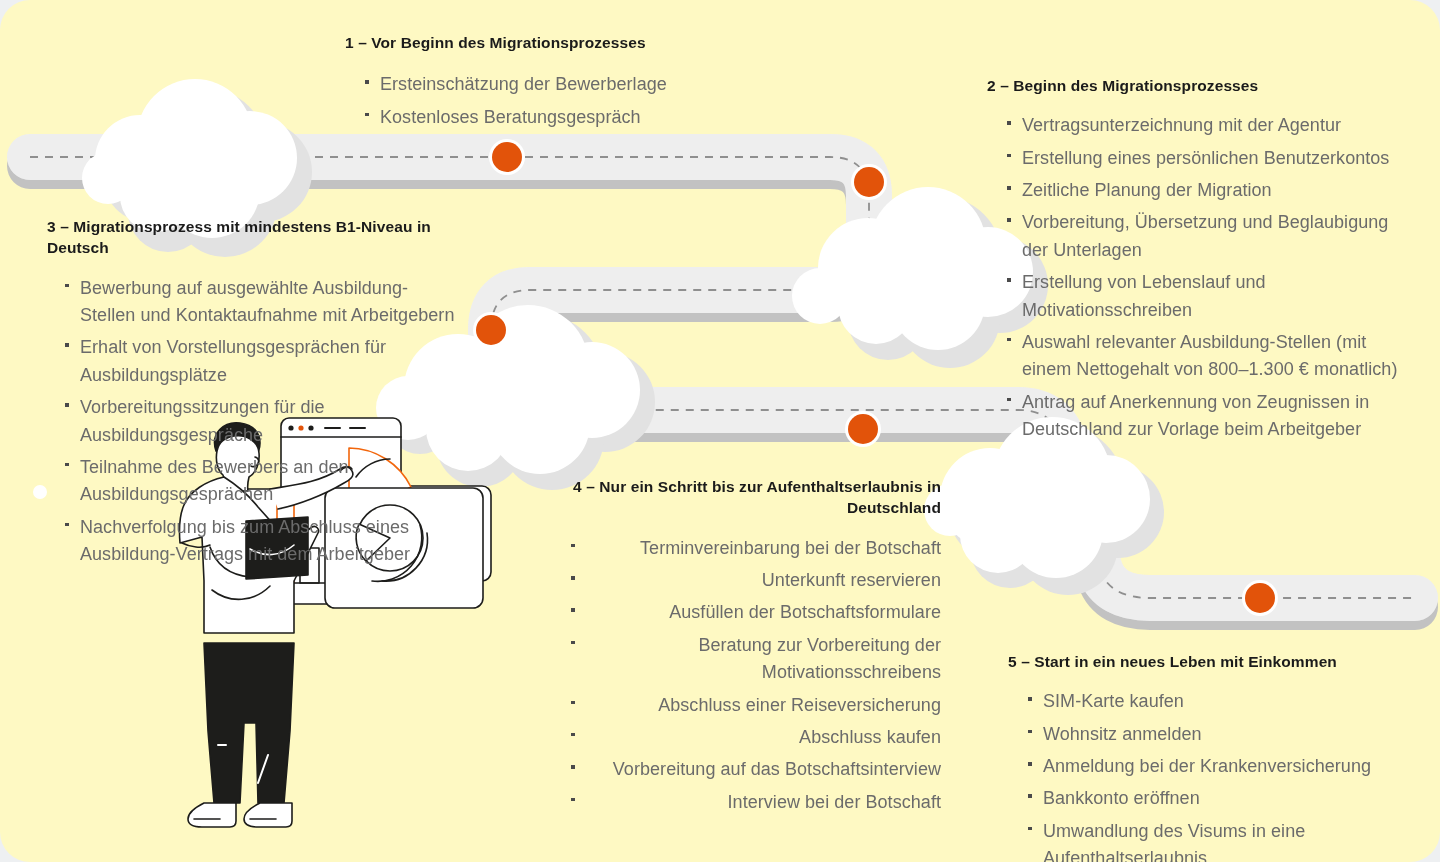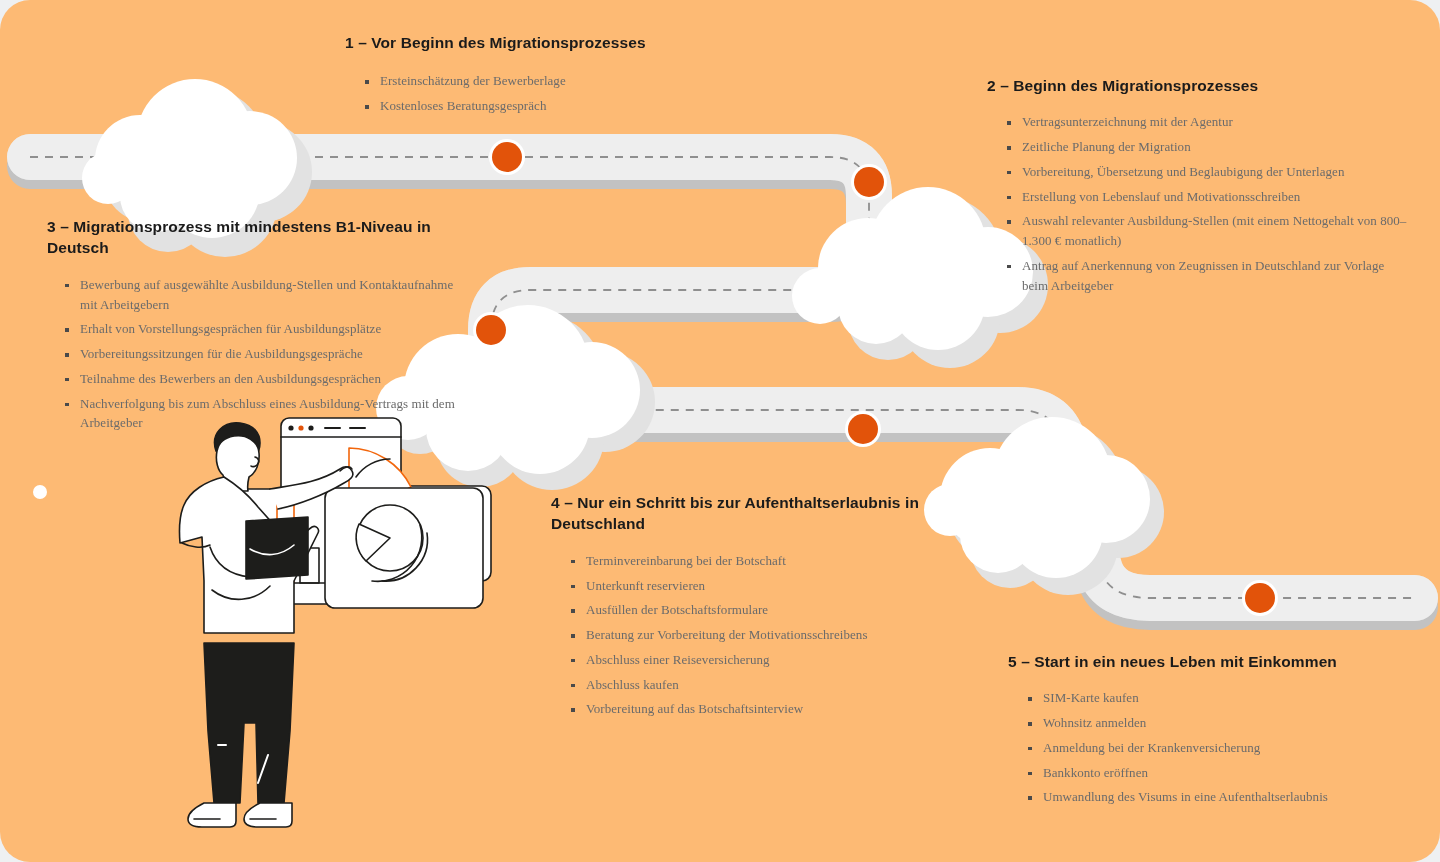--- a/index.html
+++ b/index.html
@@ -8,21 +8,21 @@
     width: 1440px;
     height: 862px;
     background: #eef0f2;
     font-family: "Liberation Sans", sans-serif;
   }
 
   #canvas {
     position: relative;
     width: 1440px;
     height: 862px;
-    background: #fdba74;
+    background: #fef9c3;
     border-radius: 30px;
     overflow: hidden;
   }
 
   
   #scenery {
     position: absolute;
     inset: 0;
     width: 1440px;
     height: 862px;
@@ -37,47 +37,46 @@
     color: #1b1b1b;
     line-height: 1.38;
     letter-spacing: 0.1px;
     margin-bottom: 16px;
   }
 
   .block ul { list-style: none; }
 
   .block li {
     position: relative;
-    font-size: 13px;
+    font-size: 18px;
     color: #6b6b6b;
     line-height: 1.52;
     padding-left: 17px;
     margin-bottom: 5px;
     letter-spacing: 0.05px;
-    font-family: Liberation Serif, serif;
   }
 
   .block li::before {
     content: "";
     position: absolute;
     left: 2px;
     top: 9px;
     width: 3.5px;
     height: 3.5px;
     background: #4a4a4a;
   }
 
   
   #block-1 { left: 345px; top: 32px;  width: 330px; }
   #block-1 ul { margin-left: 18px; }
   #block-2 { left: 987px; top: 75px;  width: 420px; }
   #block-2 ul { margin-left: 18px; }
   #block-3 { left: 47px;  top: 216px; width: 415px; }
   #block-3 ul { margin-left: 16px; }
-  #block-4 { left: 551px; top: 492px; width: 390px; }
+  #block-4 { left: 551px; top: 476px; width: 390px; text-align: right; }
   #block-4 ul { margin-left: 18px; }
   #block-5 { left: 1008px;top: 651px; width: 400px; }
   #block-5 ul { margin-left: 18px; }
 
   #block-1 h2 { margin-bottom: 18px; }
   #block-2 h2 { margin-bottom: 16px; }
   #block-5 h2 { }
 
   
   #illustration {
@@ -302,20 +301,21 @@
     <ul>
       <li>Ersteinschätzung der Bewerberlage</li>
       <li>Kostenloses Beratungsgespräch</li>
     </ul>
   </div>
 
   <div class="block" id="block-2">
     <h2>2 – Beginn des Migrationsprozesses</h2>
     <ul>
       <li>Vertragsunterzeichnung mit der Agentur</li>
+      <li>Erstellung eines persönlichen Benutzerkontos</li>
       <li>Zeitliche Planung der Migration</li>
       <li>Vorbereitung, Übersetzung und Beglaubigung der Unterlagen</li>
       <li>Erstellung von Lebenslauf und Motivationsschreiben</li>
       <li>Auswahl relevanter Ausbildung-Stellen (mit einem Nettogehalt von 800–1.300 € monatlich)</li>
       <li>Antrag auf Anerkennung von Zeugnissen in Deutschland zur Vorlage beim Arbeitgeber</li>
     </ul>
   </div>
 
   <div class="block" id="block-3">
     <h2>3 – Migrationsprozess mit mindestens B1-Niveau in Deutsch</h2>
@@ -331,20 +331,21 @@
   <div class="block" id="block-4">
     <h2>4 – Nur ein Schritt bis zur Aufenthaltserlaubnis in Deutschland</h2>
     <ul>
       <li>Terminvereinbarung bei der Botschaft</li>
       <li>Unterkunft reservieren</li>
       <li>Ausfüllen der Botschaftsformulare</li>
       <li>Beratung zur Vorbereitung der Motivationsschreibens</li>
       <li>Abschluss einer Reiseversicherung</li>
       <li>Abschluss kaufen</li>
       <li>Vorbereitung auf das Botschaftsinterview</li>
+      <li>Interview bei der Botschaft</li>
     </ul>
   </div>
 
   <div class="block" id="block-5">
     <h2>5 – Start in ein neues Leben mit Einkommen</h2>
     <ul>
       <li>SIM-Karte kaufen</li>
       <li>Wohnsitz anmelden</li>
       <li>Anmeldung bei der Krankenversicherung</li>
       <li>Bankkonto eröffnen</li>

